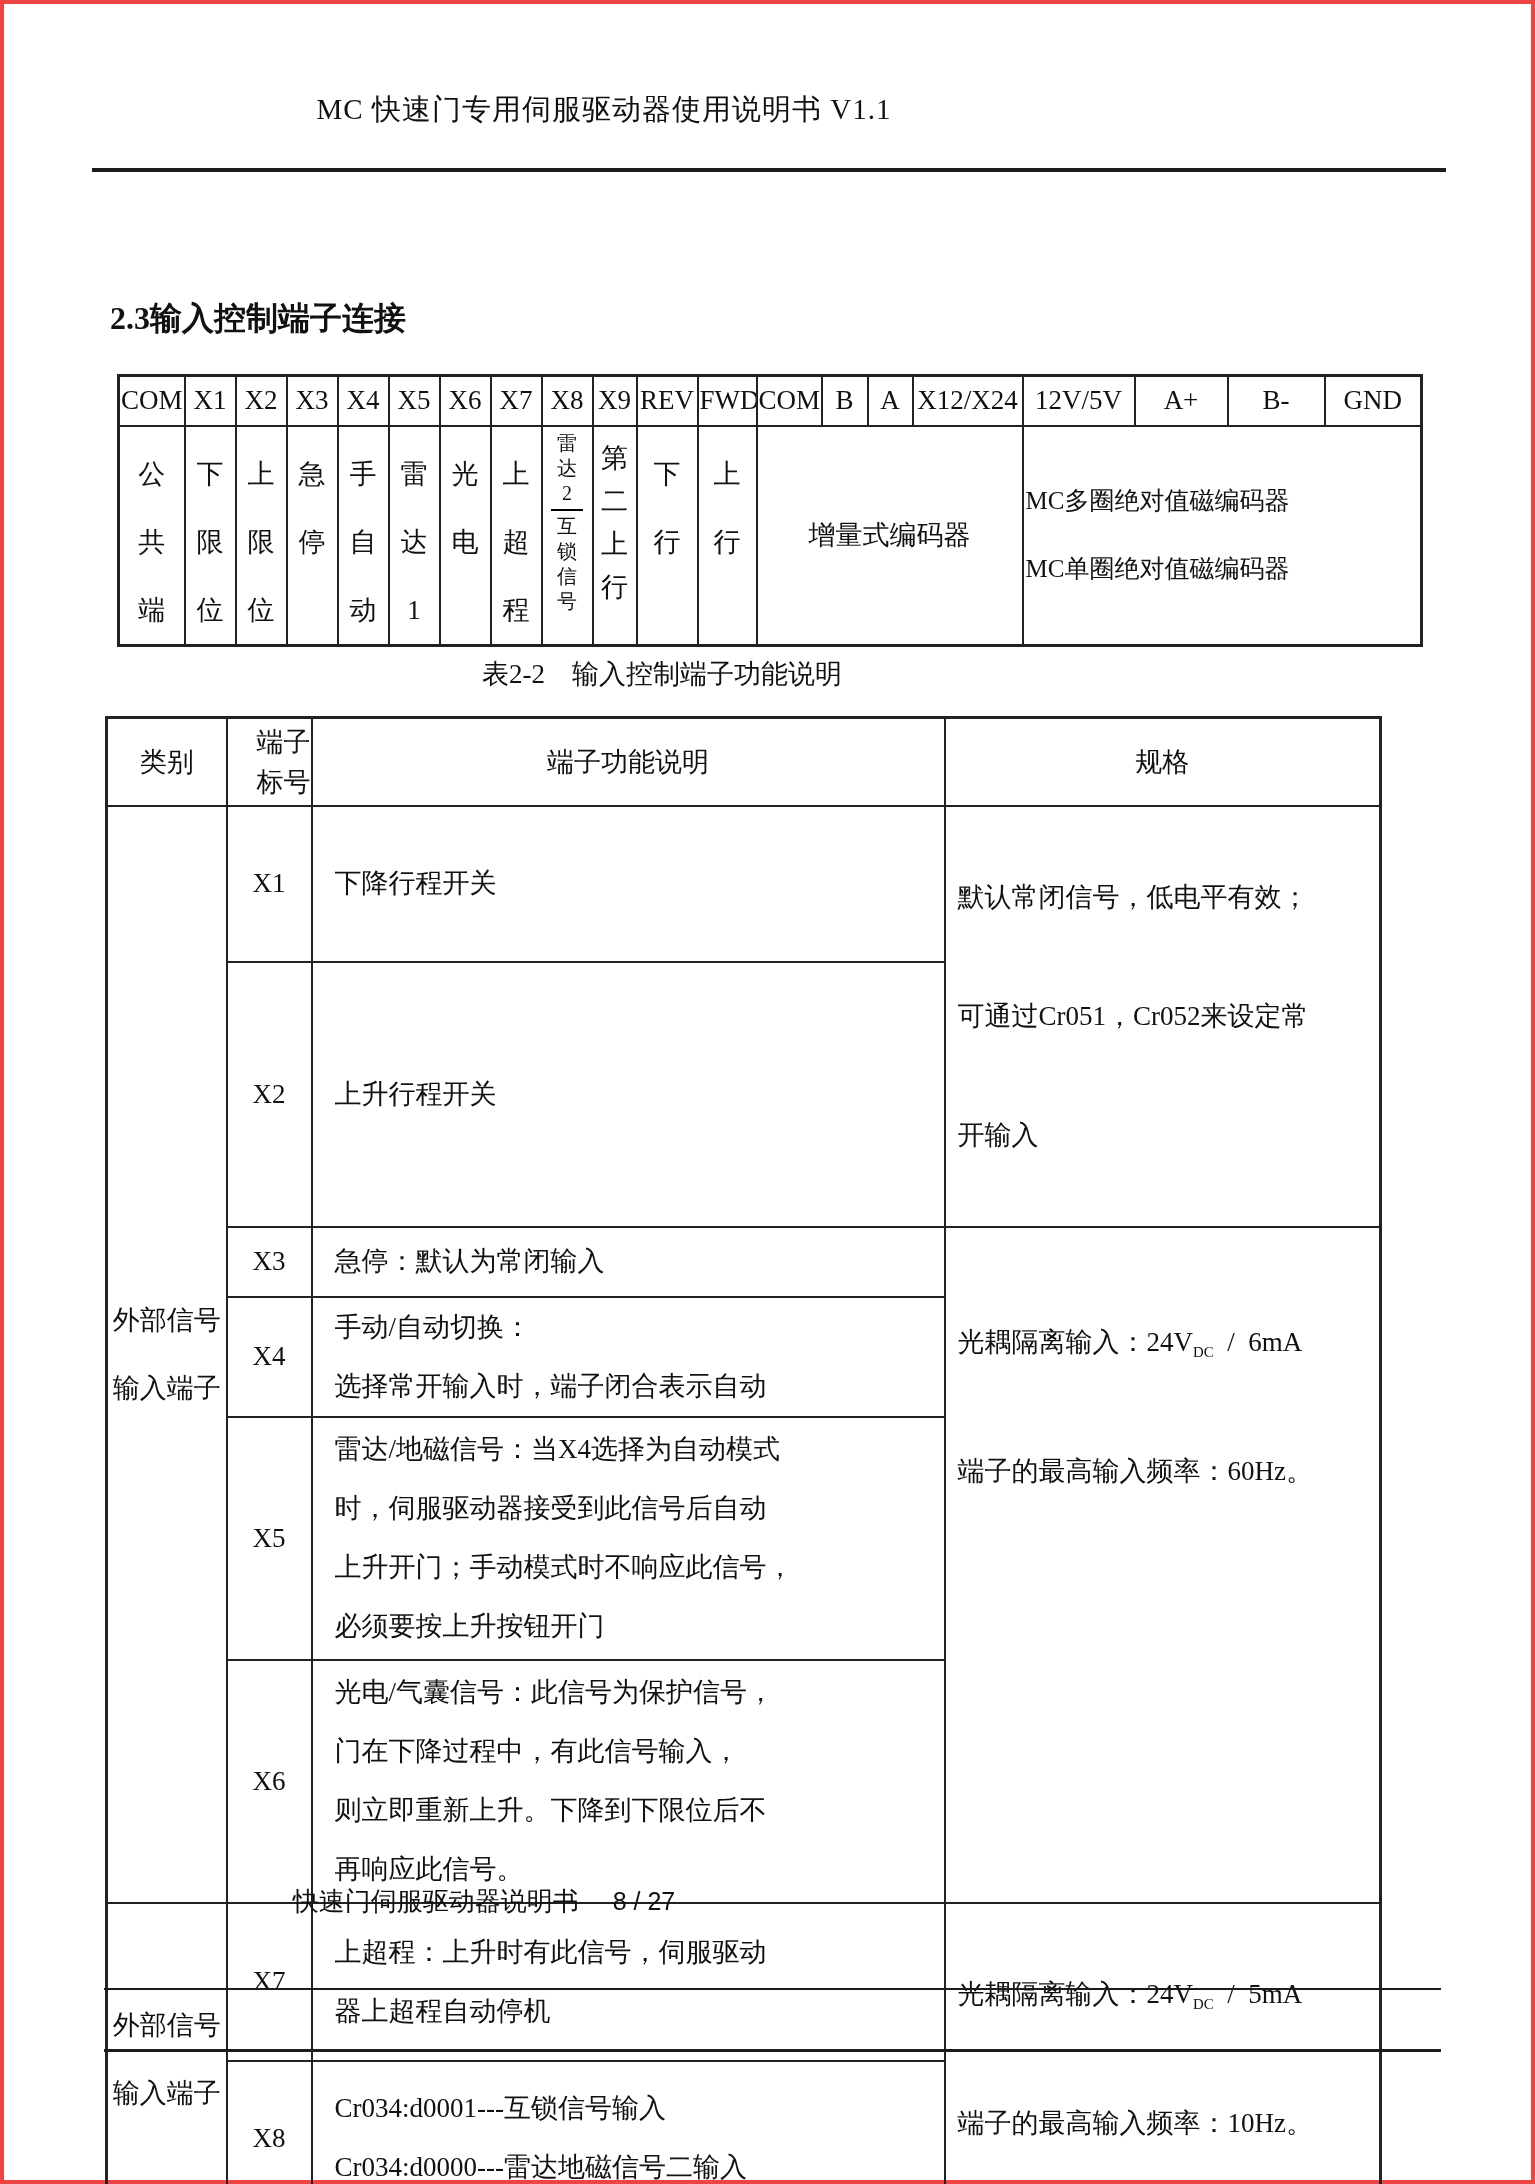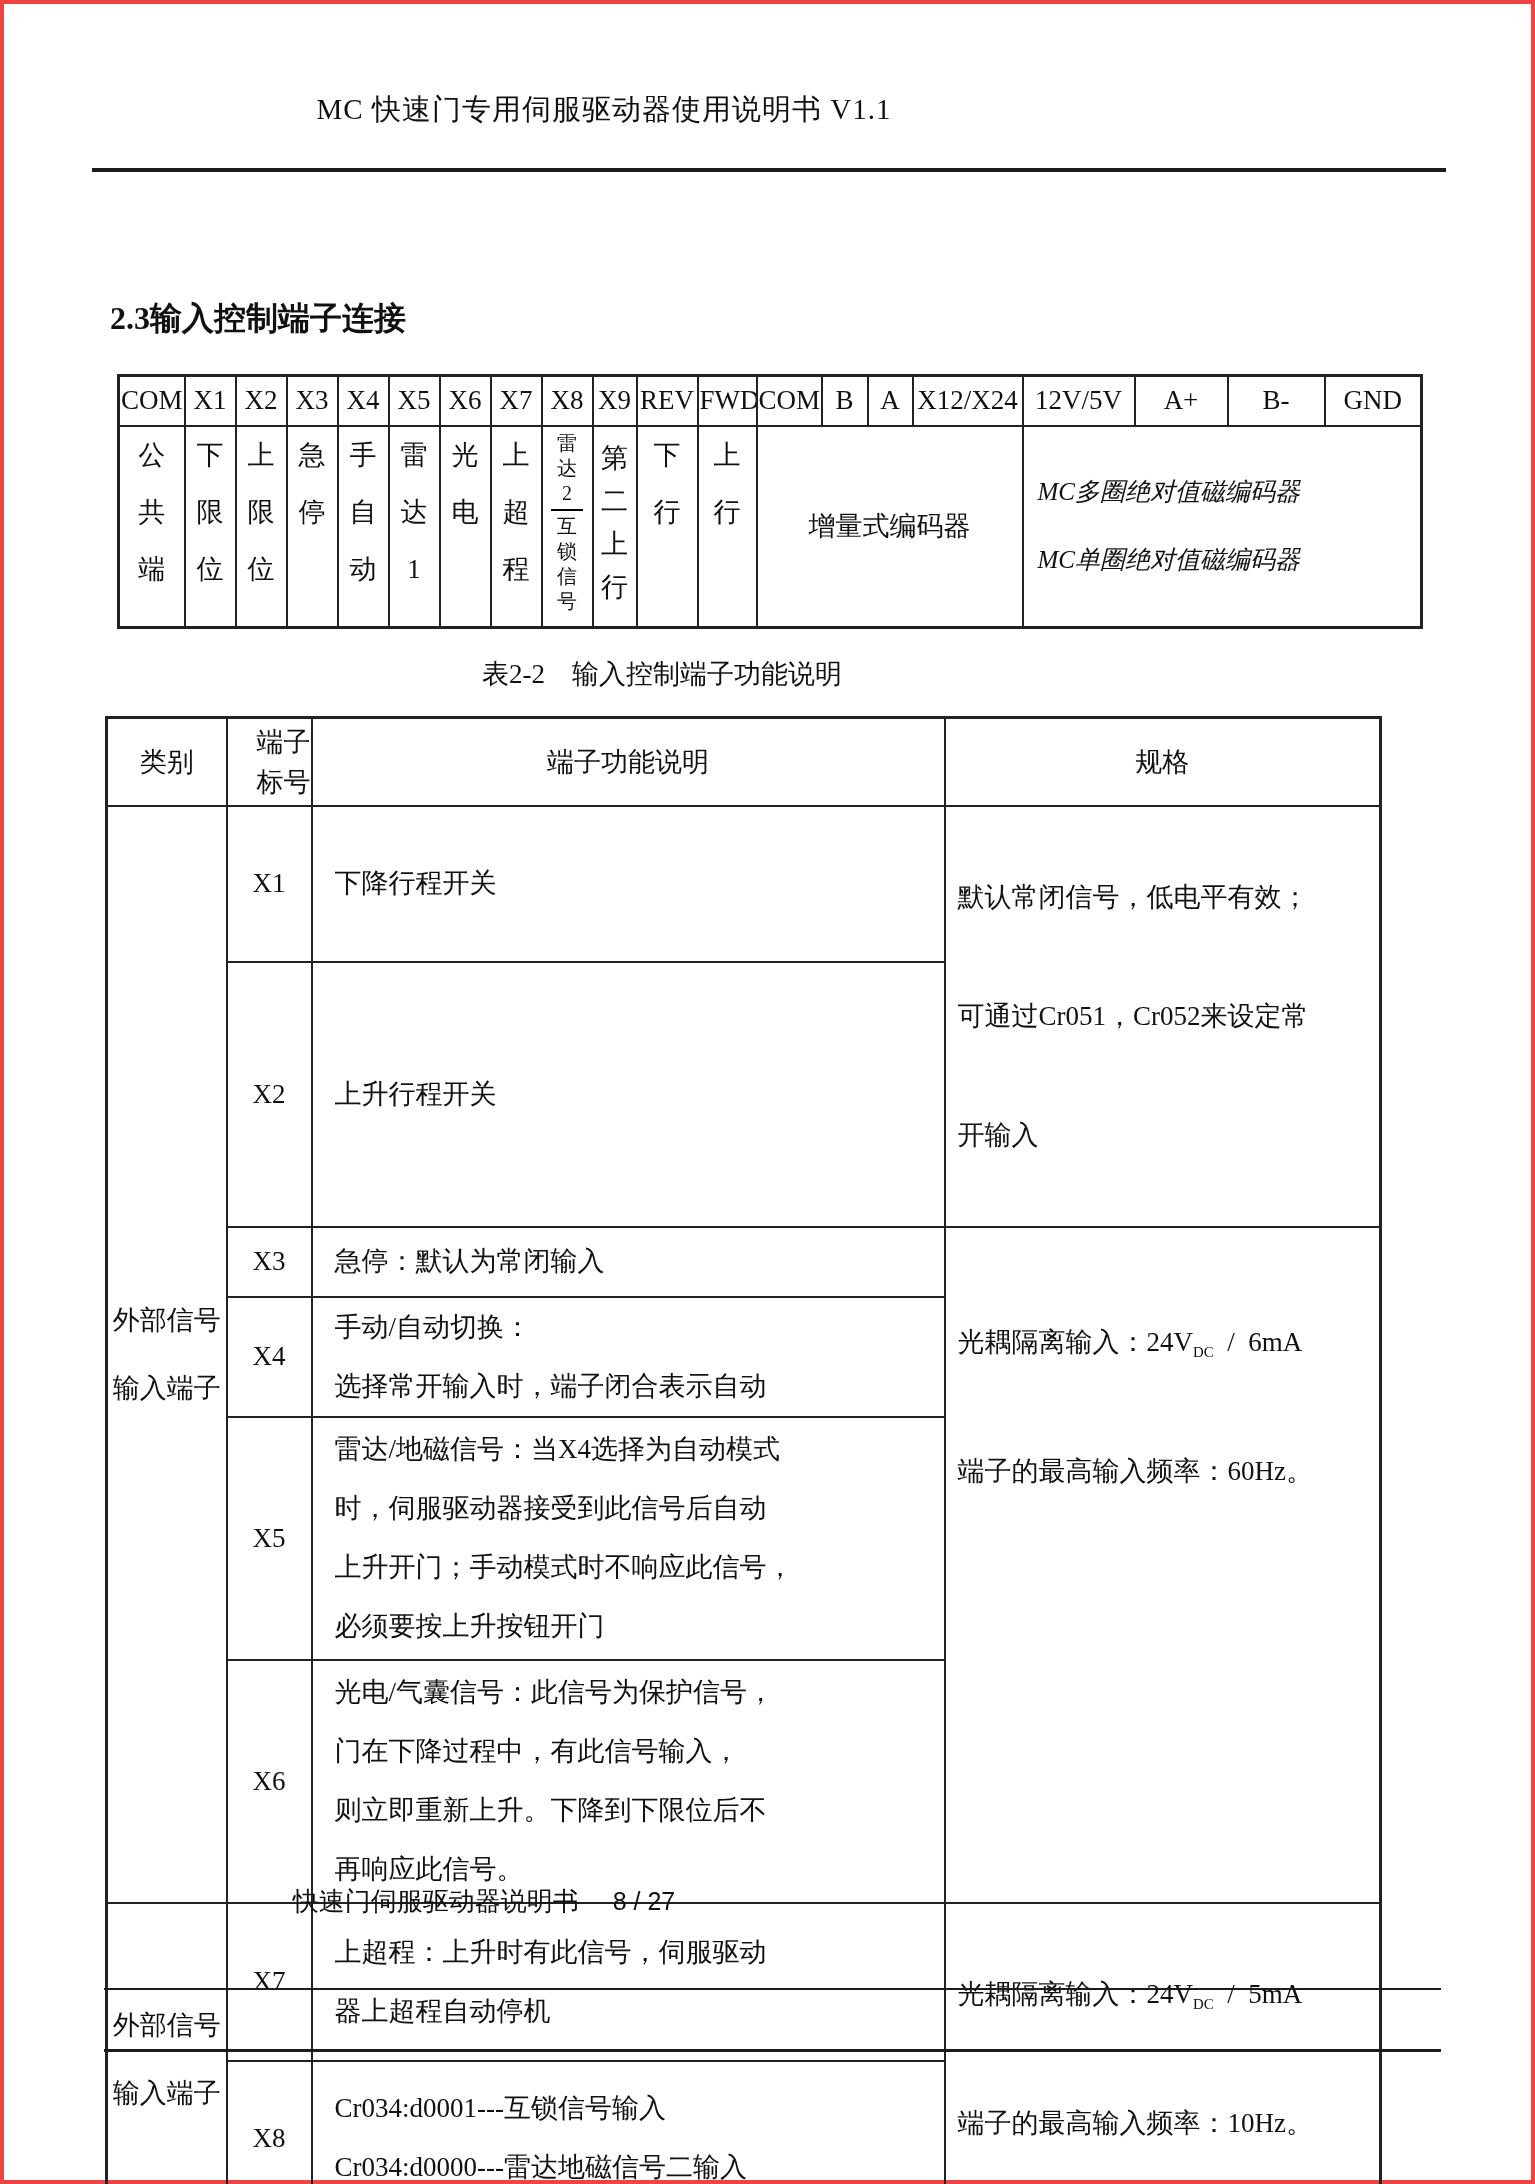--- a/index.html
+++ b/index.html
@@ -14,28 +14,28 @@
 
   .section-title { position:absolute; top:293px; left:106px; font-size:32px; font-weight:bold; }
 
   table { border-collapse:collapse; table-layout:fixed; }
   td { border:2px solid #222; }
 
   
   .t1 { position:absolute; top:370px; left:113px; width:1303px; border:3px solid #222; }
   .t1 .hd td { height:50px; text-align:center; font-size:27px; padding:0 1px; overflow:hidden; }
   .t1 .bd td { height:202px; vertical-align:top; }
-  .vtext { width:1.1em; margin:0 auto; word-break:break-all;
-           line-height:57px; font-size:27px; text-align:center; }
+  .vtext { width:1.1em; margin:0 auto; padding-top:13px; word-break:break-all;
+           line-height:68px; font-size:27px; text-align:center; }
   .vtext.tight { line-height:43px; padding-top:10px; }
   .fracwrap { display:flex; flex-direction:column; align-items:center; padding-top:4px; }
   .fracwrap .vtext { font-size:20px; line-height:25px; padding-top:0; width:1.15em; }
   .frac-line { width:32px; border-top:2px solid #000; margin:3px 0; }
   .enc-cell { text-align:center; vertical-align:middle !important; font-size:27px; }
-  .mc-cell { vertical-align:middle !important; padding-left:14px; font-size:25px;font-style:italic; }
+  .mc-cell { vertical-align:middle !important; padding-left:2px; font-size:25px; }
   .mc-cell div { line-height:68px; }
 
   
   .t2-caption { position:absolute; top:652px; left:8px; width:1300px; text-align:center; font-size:27px; }
 
   
   .t2 { position:absolute; top:712px; left:101px; width:1274px; border:3px solid #222; font-size:27px; }
   .t2 td { vertical-align:middle; }
   .t2 .th { text-align:center; }
   .t2 .th .two { line-height:40px;text-align:right; }

